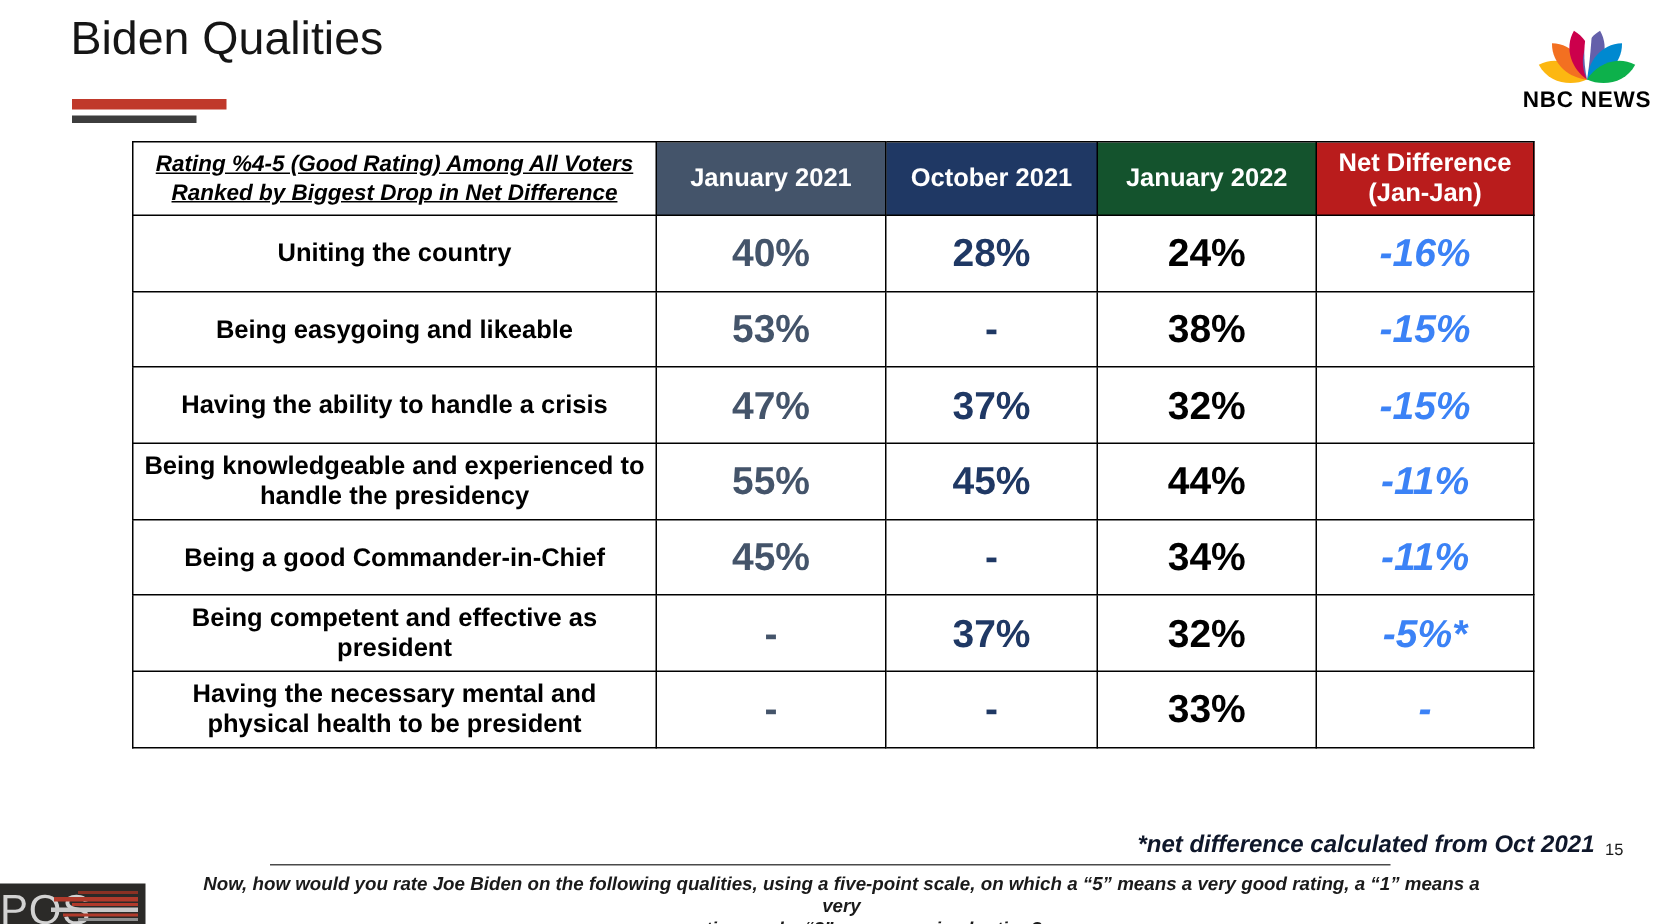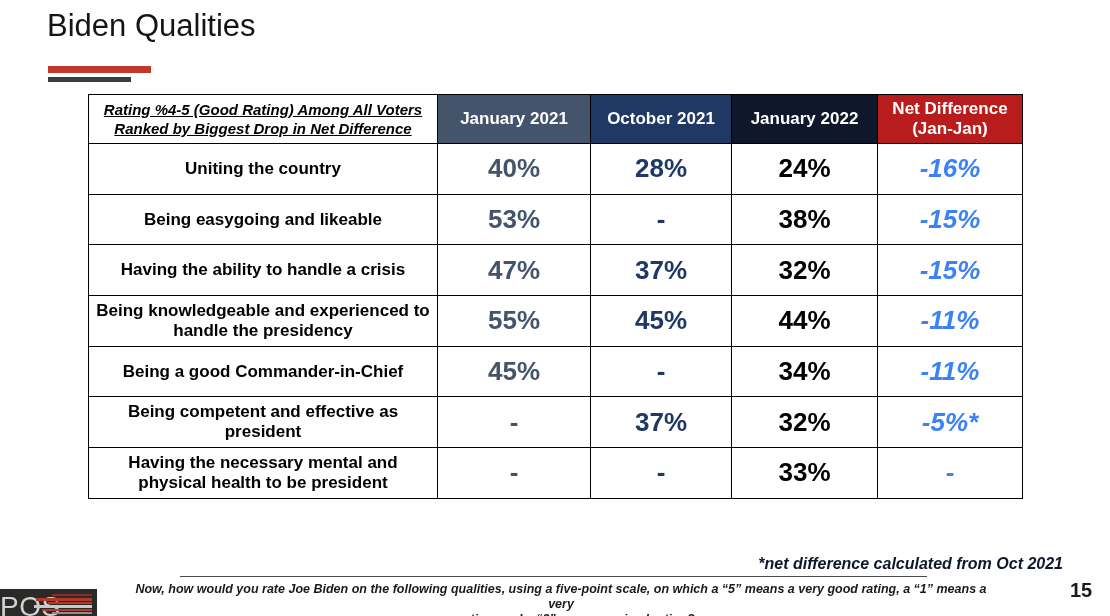--- a/index.html
+++ b/index.html
@@ -45,21 +45,21 @@
   }
   th.caption-cell { border: none; background: #fff; vertical-align: bottom; padding-bottom: 3px; }
   .caption-line {
     font-size: 15px; font-weight: 700; font-style: italic;
     text-decoration: underline; color: #000; line-height: 19px;
   }
 
   tr.header-row th { height: 49px; color: #fff; font-size: 17px; font-weight: 700; line-height: 1.15; }
   th.h-j21 { background: #44546A; }
   th.h-o21 { background: #1F3864; }
-  th.h-j22 { background: #0f172a; }
+  th.h-j22 { background: #14532d; }
   th.h-net { background: #b91c1c; font-size: 16px; }
 
   tbody td { height: 50.7px; }
   td.r-label { font-size: 17px; font-weight: 700; color: #000; line-height: 1.18; margin-left: 16px; }
   td.v { font-size: 26px; font-weight: 700; }
   td.v-j21 { color: #44546A; }
   td.v-o21 { color: #1F3864; }
   td.v-j22 { color: #000000; }
   td.v-net { color: #3b82f6; font-style: italic; }
   td.col-net, th.col-net { border-left: 4px solid #000; }
@@ -71,21 +71,21 @@
     text-align: right; font-size: 16px; font-style: italic; font-weight: 600; color: #0f172a;
   }
 
   
   .question {
     position: absolute; left: 131px; top: 582px; width: 860px;
     text-align: center; font-size: 12.5px; font-style: italic; font-weight: 600;
     color: #1a1a1a; line-height: 15px;
   }
 
-  .page-number { position: absolute; left: 1070px; top: 579px; font-size: 20px; font-weight: 700; color: #1a1a1a; }
+  .page-number { position: absolute; left: 1070px; top: 561px; font-size: 11px; font-weight: 400; color: #1a1a1a; }
 
   
   .pos-logo { position: absolute; left: 0; top: 589px; width: 97px; height: 27px; background: #2b2a28; }
   .pos-text { position: absolute; left: 0px; top: 2px; font-size: 28px; color: #d2d2d2; font-weight: 400; letter-spacing: 0.5px; }
   .pos-stripes { position: absolute; right: 0; top: 0; width: 62px; height: 27px; }
   .stripe { position: absolute; right: 5px; }
   .s1 { top: 5px;  width: 40px; height: 2px;   background: #8a3124; }
   .s2 { top: 9px;  width: 56px; height: 2.5px; background: #B03A2B; }
   .s3 { top: 13px; width: 44px; height: 2px;   background: #B03A2B; }
   .s4 { top: 16px; width: 58px; height: 2.5px; background: #c9c9c9; }
@@ -94,20 +94,34 @@
 </style>
 </head>
 <body>
 
 <div class="slide">
 
   <div class="title">Biden Qualities</div>
   <div class="bar-red"></div>
   <div class="bar-dark"></div>
 
+  <div class="nbc">
+    <span>
+      <svg width="84" height="56" viewBox="0 0 100 62">
+        <path d="M50 56 C41 46 38 28 50 16 C62 28 59 46 50 56" fill="#FCB711" transform="rotate(-73 50 56)"></path>
+        <path d="M50 56 C41 46 38 28 50 16 C62 28 59 46 50 56" fill="#F37021" transform="rotate(-44 50 56)"></path>
+        <path d="M50 56 C41 46 38 28 50 16 C62 28 59 46 50 56" fill="#CC004C" transform="rotate(-15 50 56)"></path>
+        <path d="M50 56 C41 46 38 28 50 16 C62 28 59 46 50 56" fill="#6460AA" transform="rotate(15 50 56)"></path>
+        <path d="M50 56 C41 46 38 28 50 16 C62 28 59 46 50 56" fill="#0089D0" transform="rotate(44 50 56)"></path>
+        <path d="M50 56 C41 46 38 28 50 16 C62 28 59 46 50 56" fill="#0DB14B" transform="rotate(73 50 56)"></path>
+        <path d="M50 56 C47 42 47 26 51 14 L54 18 C53 32 52 44 50 56" fill="#ffffff"></path>
+      </svg>
+    </span>
+    <div class="nbc-text">NBC NEWS</div>
+  </div>
 
   <table class="qualities">
     <colgroup>
       <col class="c-label">
         <col class="c-j21">
         <col class="c-o21">
         <col class="c-j22">
         <col class="c-net">
     </colgroup>
     <thead>

